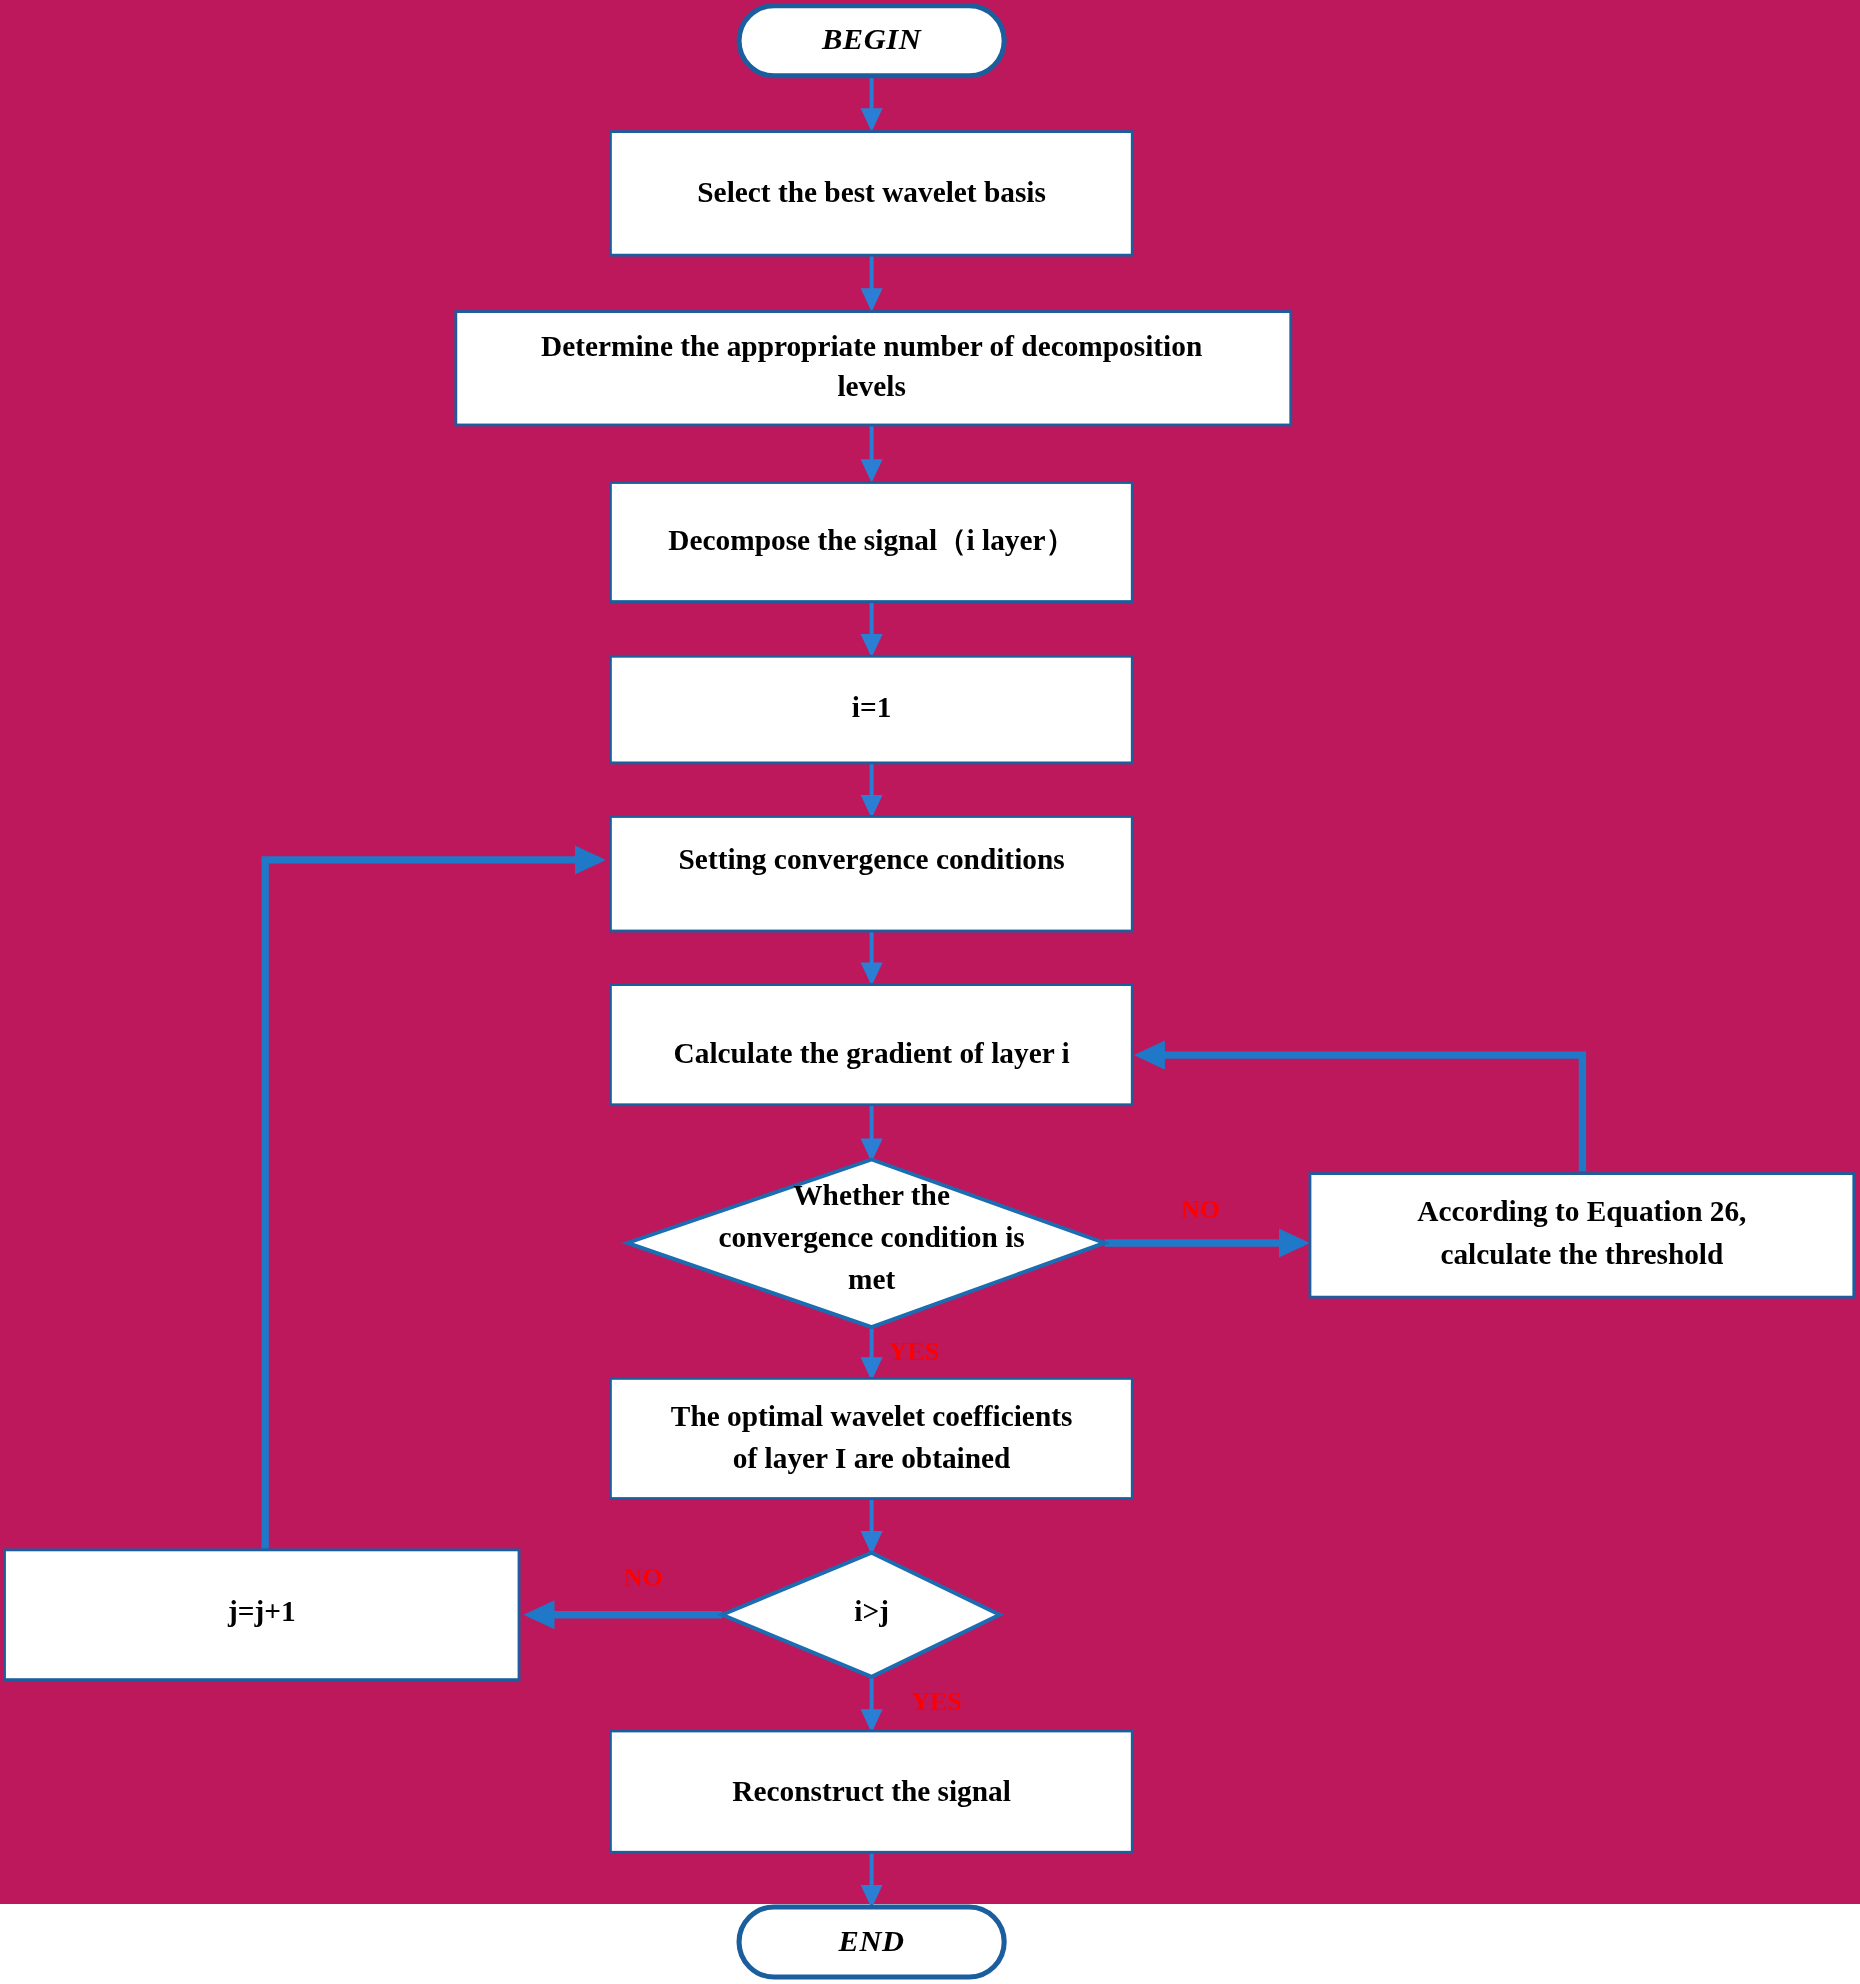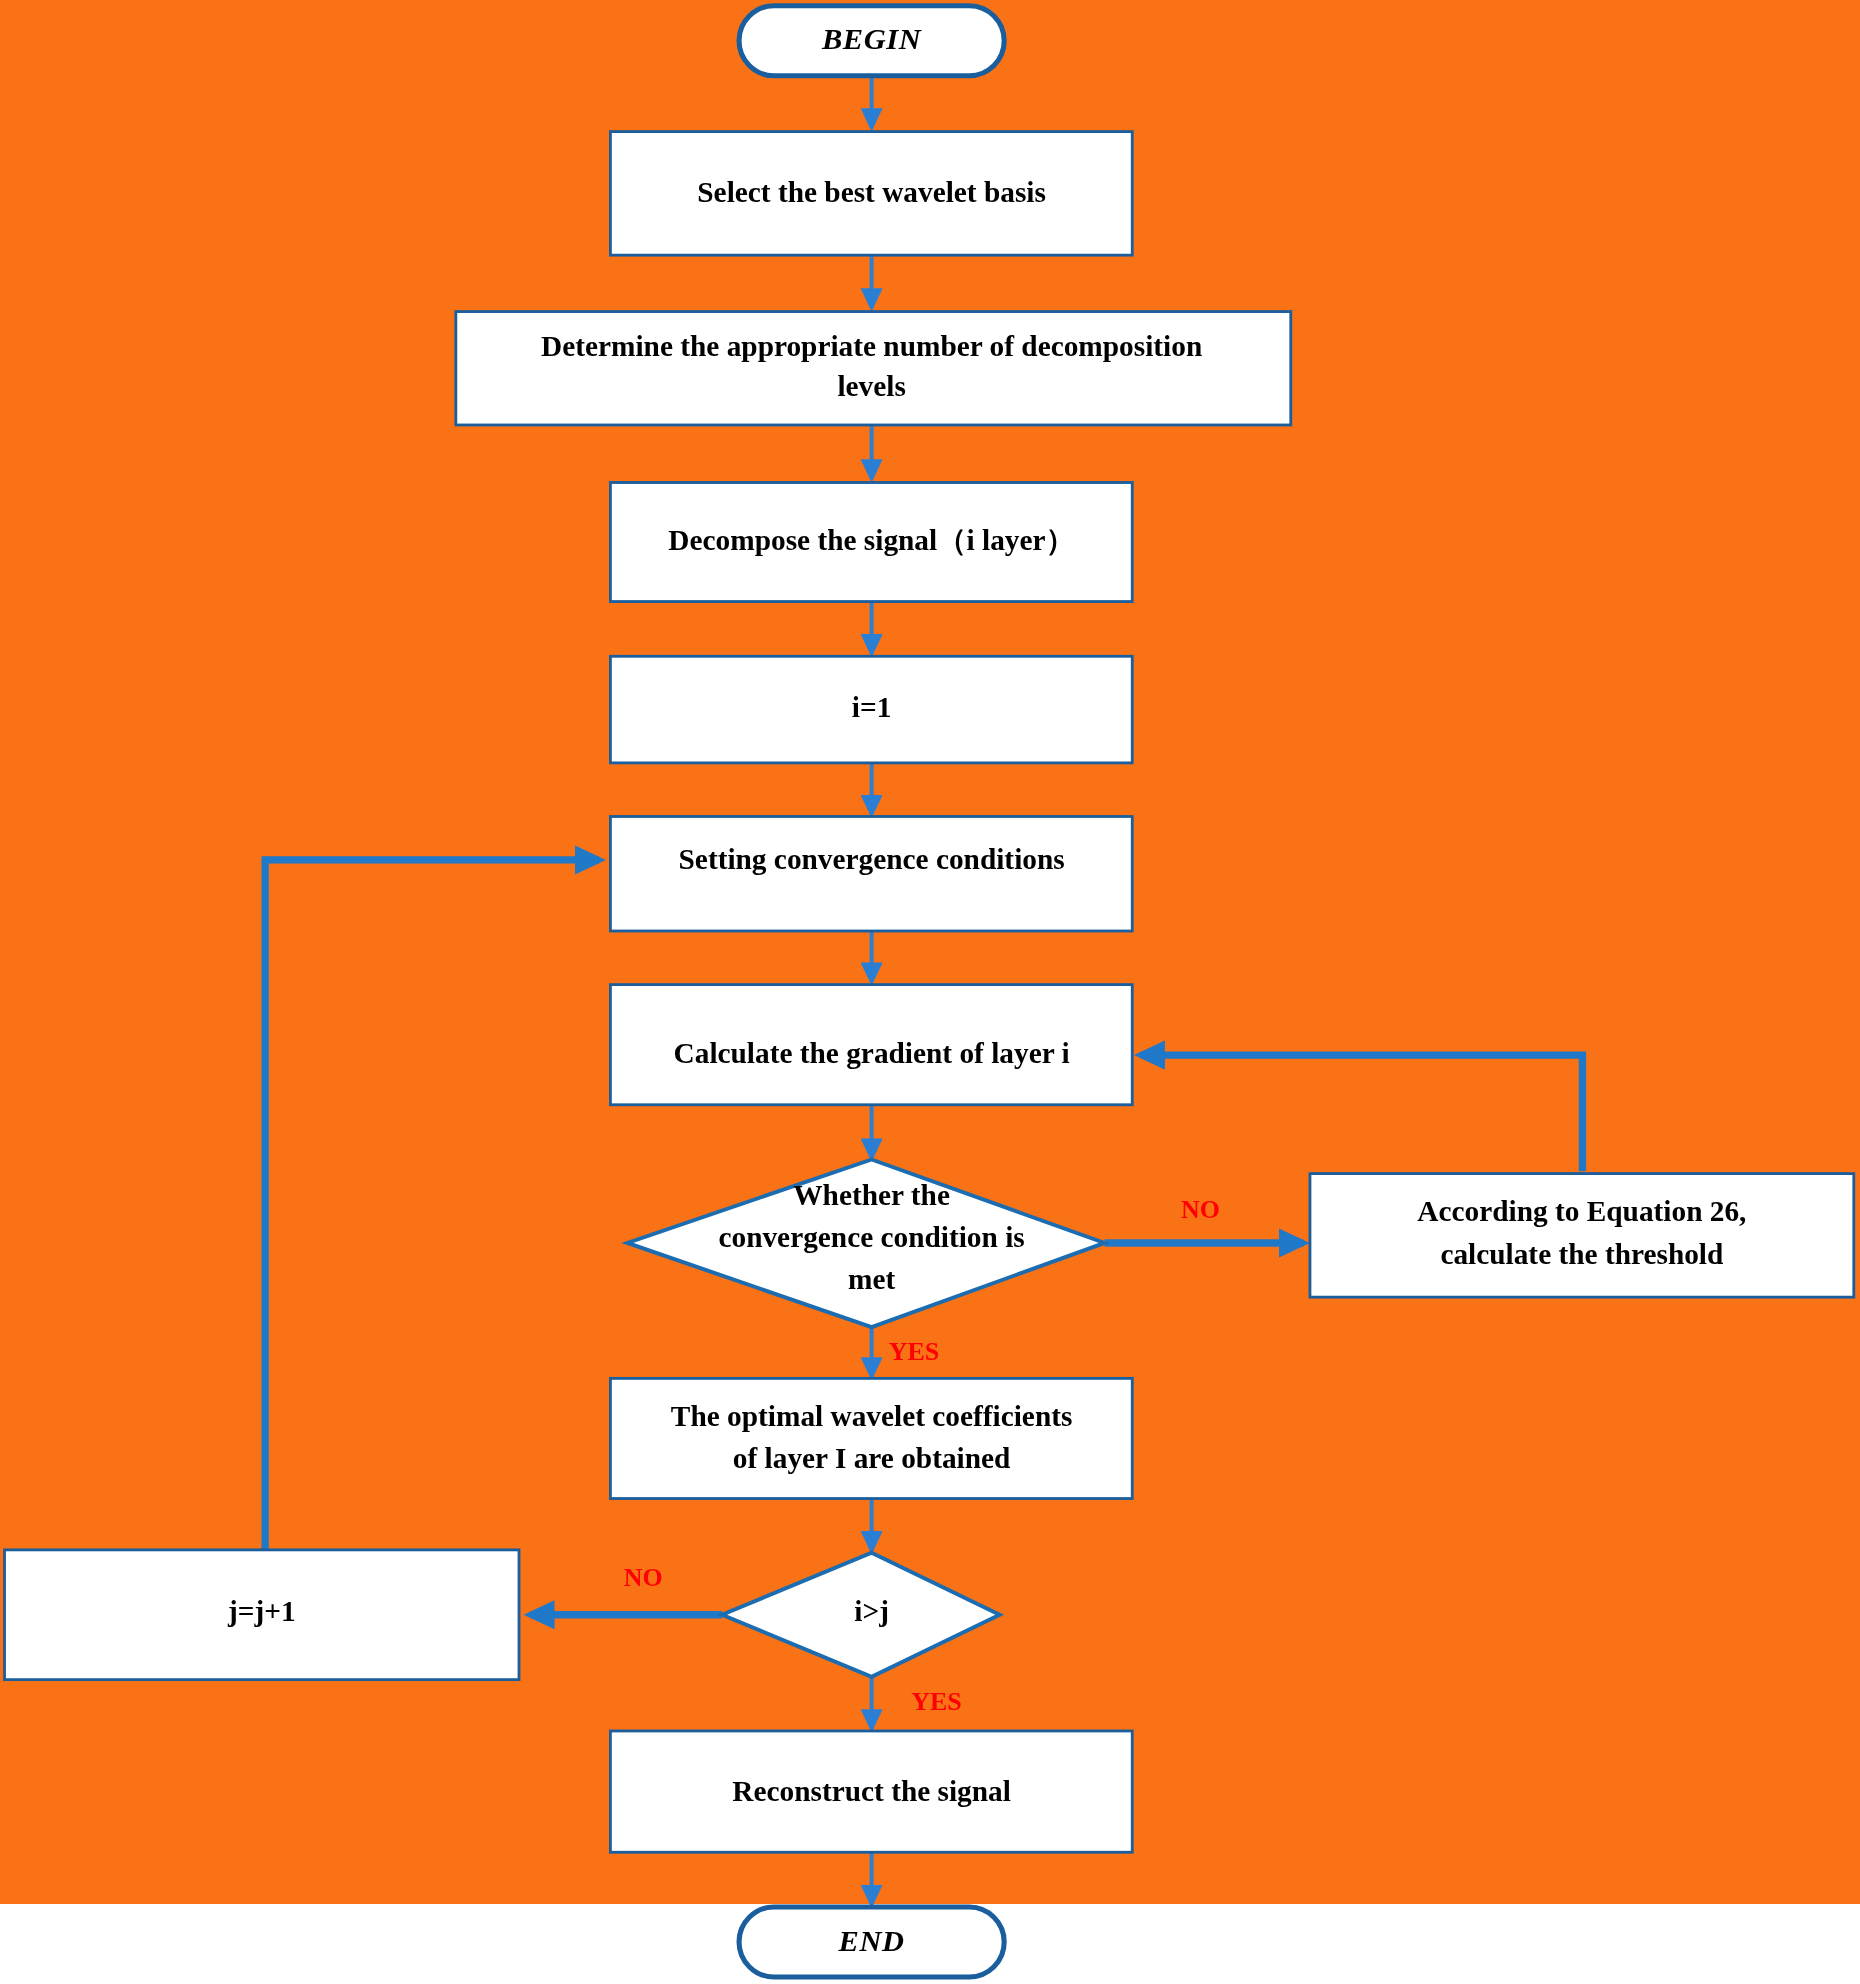--- a/index.html
+++ b/index.html
@@ -2,21 +2,21 @@
 <html style="font-size:9px"><head>
 <meta charset="utf-8">
 <title>Flowchart</title>
 <style>
   html,body{margin:0;padding:0;background:#ffffff;}
   body{
     width:1860px;height:1985px;
     font-family:"Liberation Serif","DejaVu Serif",serif;
     overflow:hidden;
   }
-  #flow-root{position:relative;width:1860px;height:1904px;background:#f97316;text-align:right;}
+  #flow-root{position:relative;width:1860px;height:1904px;background:#be185d;text-align:right;}
   svg#flow-svg{position:absolute;left:0;top:0;width:1860px;height:1985px;display:block;}
   .node-text{
     font-family:"Liberation Serif","DejaVu Serif",serif;
     font-weight:700;
     fill:#000000;
     text-anchor:middle;
     dominant-baseline:middle;
     font-size:52px;
     white-space:pre;
   }

